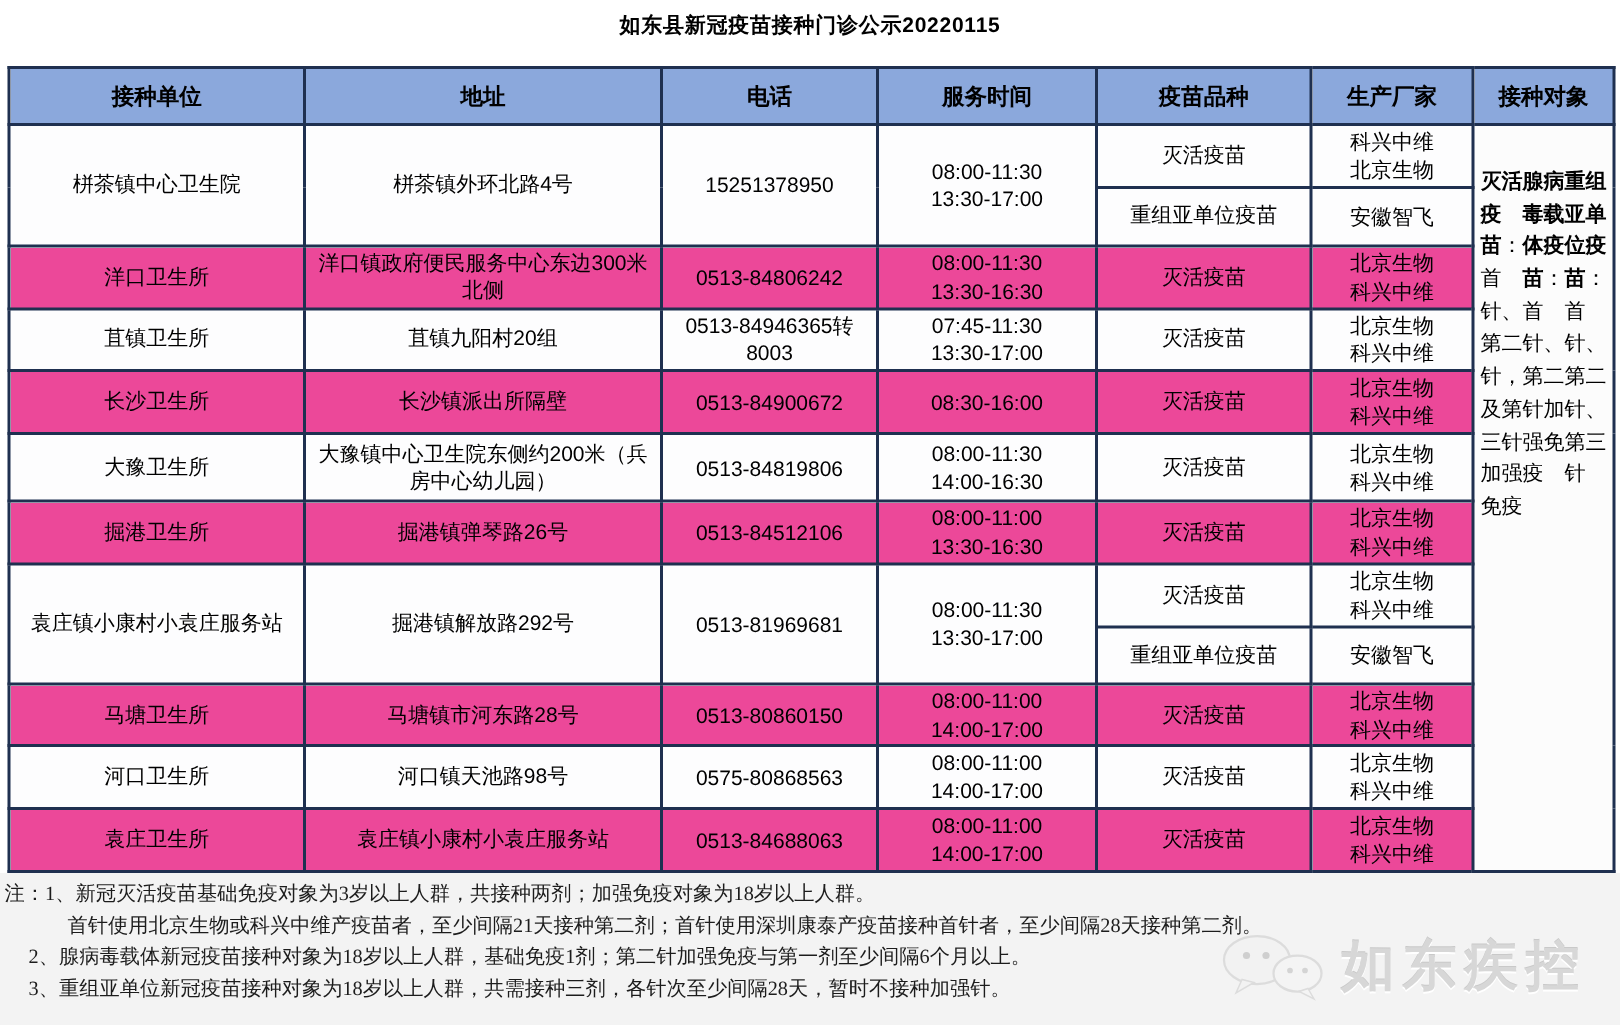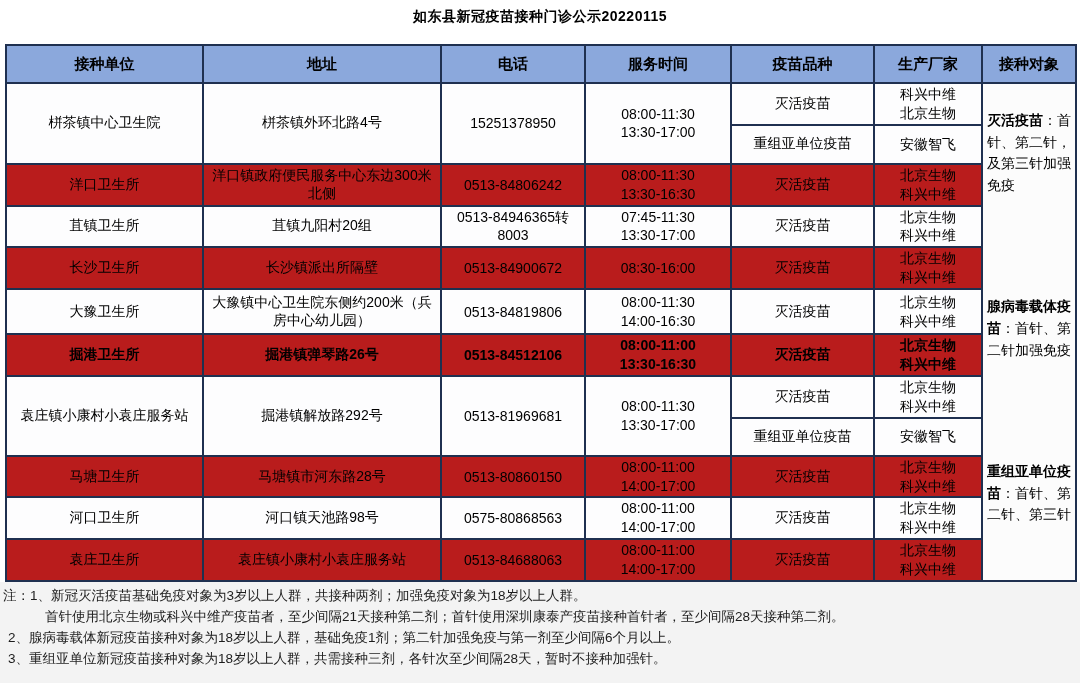--- a/index.html
+++ b/index.html
@@ -38,33 +38,33 @@
     padding:1px 3px;
     overflow:hidden;
   }
   table.clinic th {
     background:#8ba8dc;
     font-weight:bold;
     font-size:15px;
     height:38px;
   }
   tbody tr { background:#fdfdfe; }
-  tbody tr.blue { background:#b91c1c; }
+  tbody tr.blue { background:#ec4899; }
   td.pre { white-space:pre-line; line-height:1.35; }
   td.phone { font-size:15px; }
 
   .target-cell {
     background:#fcfcfc !important;
     vertical-align:top !important;
     padding:0 !important;
   }
   .target-inner {
     height:100%;
     display:flex;
-    flex-direction:column;
+    flex-direction:row;
     justify-content:space-between;
     padding:26px 4px 28px 4px;
     min-height:470px;
   }
   .tgt {
     font-size:14px;
     line-height:1.55;
     text-align:left;
     color:#000;
   }
@@ -73,23 +73,23 @@
   .notes {
     background:#f3f3f3;
     width:1080px;
     height:118px;
     padding-top:3px;
     font-size:13.5px;
     color:#1c1c1c;
     line-height:21px;
     position:relative;
   }
-  .note-line { padding-left:3px; white-space:nowrap; }
+  .note-line { padding-left:3px; white-space:nowrap;font-family:Liberation Serif, serif; }
   .note-line.ind { padding-left:45px; }
-  .note-line.num { padding-left:8px; }
+  .note-line.num { padding-left:19px; }
 
   .watermark {
     position:absolute;
     right:22px;
     bottom:14px;
     display:flex;
     align-items:center;
     gap:10px;
     pointer-events:none;
   }
@@ -97,21 +97,21 @@
     font-size:36px;
     font-weight:bold;
     color:#d7d7d7;
     letter-spacing:5px;
     text-shadow:0 1px 0 #ffffff, 0 -1px 0 #c9c9c9;
   }
   .wm-icon { width:72px; height:48px; }
 
   
   tr.h40{height:40px;} tr.h39{height:39px;} tr.h41{height:41px;}
-  tr.h35{height:35px;} tr.h45{height:45px;} tr.h36{height:36px;font-weight:bold;}
+  tr.h35{height:35px;} tr.h45{height:45px;} tr.h36{height:36px;}
   tr.h38{height:38px;} tr.h37{height:37px;}
 </style>
 </head>
 <body>
 
 <div class="page">
 
   <div class="title">如东县新冠疫苗接种门诊公示20220115</div>
 
   <table class="clinic">
@@ -263,14 +263,27 @@
     </tbody>
   </table>
 
   <div class="notes">
     <div class="note-line">注：1、新冠灭活疫苗基础免疫对象为3岁以上人群，共接种两剂；加强免疫对象为18岁以上人群。</div>
     <div class="note-line ind">首针使用北京生物或科兴中维产疫苗者，至少间隔21天接种第二剂；首针使用深圳康泰产疫苗接种首针者，至少间隔28天接种第二剂。</div>
     <div class="note-line num">2、腺病毒载体新冠疫苗接种对象为18岁以上人群，基础免疫1剂；第二针加强免疫与第一剂至少间隔6个月以上。</div>
     <div class="note-line num">3、重组亚单位新冠疫苗接种对象为18岁以上人群，共需接种三剂，各针次至少间隔28天，暂时不接种加强针。</div>
   </div>
 
+  <div class="watermark">
+    <svg class="wm-icon" viewBox="0 0 72 48">
+      <ellipse cx="26" cy="19" rx="22" ry="16" fill="#f2f2f2" stroke="#dcdcdc" stroke-width="1.5"></ellipse>
+      <path d="M16 32 L12 41 L24 34 Z" fill="#f2f2f2" stroke="#dcdcdc" stroke-width="1"></path>
+      <circle cx="19" cy="16" r="2.4" fill="#cfcfcf"></circle>
+      <circle cx="32" cy="16" r="2.4" fill="#cfcfcf"></circle>
+      <ellipse cx="53" cy="28" rx="16" ry="12" fill="#f4f4f4" stroke="#dcdcdc" stroke-width="1.5"></ellipse>
+      <path d="M60 38 L64 45 L54 40 Z" fill="#f4f4f4" stroke="#dcdcdc" stroke-width="1"></path>
+      <circle cx="48" cy="26" r="1.9" fill="#d4d4d4"></circle>
+      <circle cx="58" cy="26" r="1.9" fill="#d4d4d4"></circle>
+    </svg>
+    <span class="wm-text">如东疾控</span>
+  </div>
 
 </div>
 
 </body></html>

